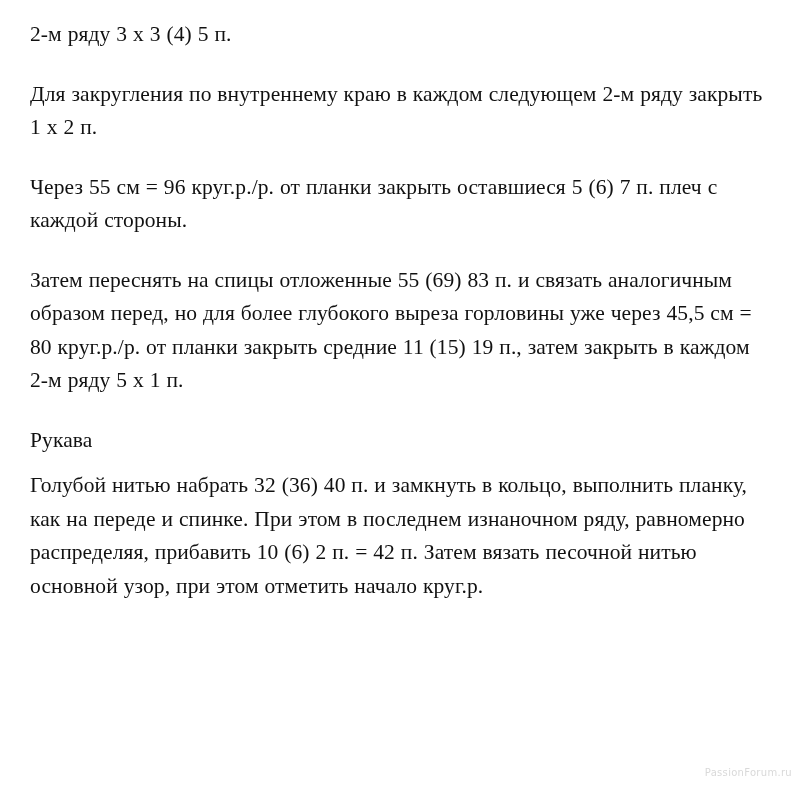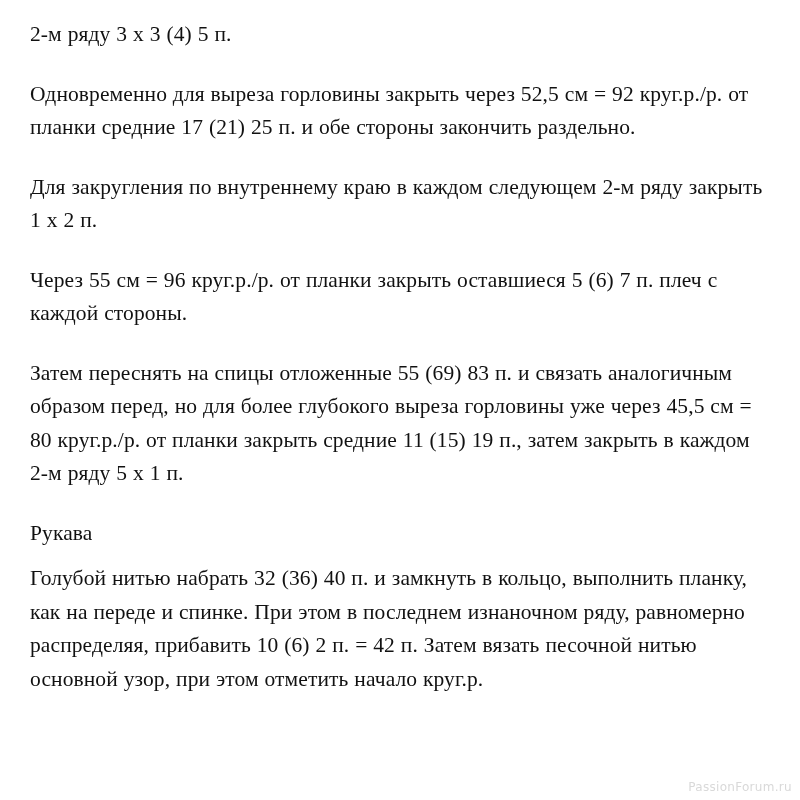--- a/index.html
+++ b/index.html
@@ -48,39 +48,38 @@
     margin-bottom: 12px;
   }
 
   .para:last-of-type {
     margin-bottom: 16px;
   }
 
   #watermark {
     position: absolute;
     right: 8px;
-    bottom: 6px;
+    bottom: 22px;
     font-family: "DejaVu Sans", "Liberation Sans", sans-serif;
-    font-size: 12px;
+    font-size: 10px;
     letter-spacing: 0.3px;
     color: #d9d9d9;
     text-shadow: 0 1px 0 #ffffff;
     user-select: none;
     white-space: nowrap;
   }
 </style>
 </head>
 <body>
 
 <div id="page">
   <div class="doc-body">
 
     <p class="para">2-м ряду 3 x 3 (4) 5 п.</p>
 
-    <p class="para">Одновременно для выреза горловины закрыть через 52,5 см = 92 круг.р./р. от планки средние 17 (21) 25 п. и обе стороны закончить раздельно.</p>
 
     <p class="para">Для закругления по внутреннему краю в каждом следующем 2-м ряду закрыть 1 x 2 п.</p>
 
     <p class="para">Через 55 см = 96 круг.р./р. от планки закрыть оставшиеся 5 (6) 7 п. плеч с каждой стороны.</p>
 
     <p class="para">Затем переснять на спицы отложенные 55 (69) 83 п. и связать аналогичным образом перед, но для более глубокого выреза горловины уже через 45,5 см = 80 круг.р./р. от планки закрыть средние 11 (15) 19 п., затем закрыть в каждом 2-м ряду 5 x 1 п.</p>
 
     <p class="para heading-line">Рукава</p>
 
     <p class="para">Голубой нитью набрать 32 (36) 40 п. и замкнуть в кольцо, выполнить планку, как на переде и спинке. При этом в последнем изнаночном ряду, равномерно распределяя, прибавить 10 (6) 2 п. = 42 п. Затем вязать песочной нитью основной узор, при этом отметить начало круг.р.</p>

